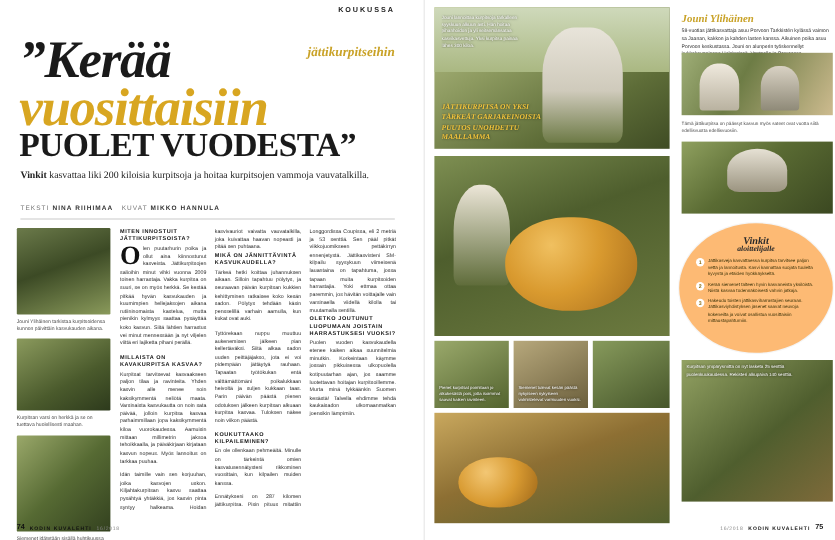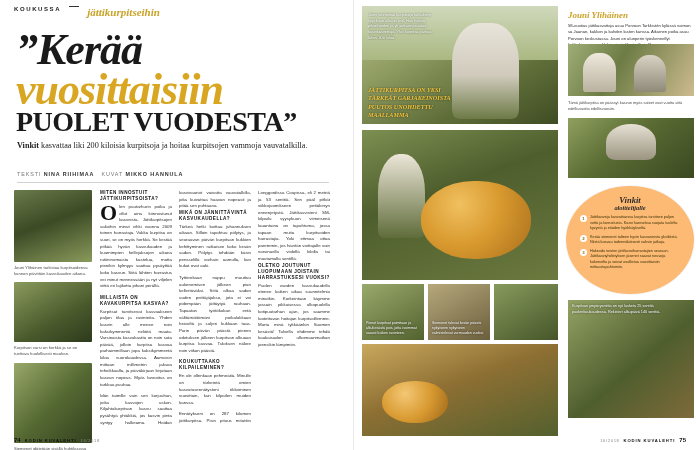--- a/index.html
+++ b/index.html
@@ -10,21 +10,21 @@
     overflow: hidden;
   }
   .spread { position: relative; width: 696px; height: 450px; display: flex; }
   .page { position: relative; height: 450px; background: #fff; overflow: hidden; }
   .page-left { width: 348px; }
   .page-right { width: 348px; border-left: 1px solid #e8e8e8; margin-left: 10px; }
 
   
   .kansi-strip {
     position: absolute; top: 6px; left: 14px; right: 14px; height: 16px;
-    display: flex; align-items: flex-start; gap: 8px;
+    display: flex; align-items: flex-end; gap: 8px; flex-direction: column;
   }
   .kansi-koukussa {
     font-size: 6px; letter-spacing: 1.6px; font-weight: bold; color: #1a1a1a;
     text-transform: uppercase;
   }
   .kansi-rule { flex: 0 0 10px; height: 1px; background: #333; }
   .kansi-jatti {
     font-family: "Liberation Serif", serif; font-style: italic;
     font-size: 11px; color: #c9a227; font-weight: bold;
   }

